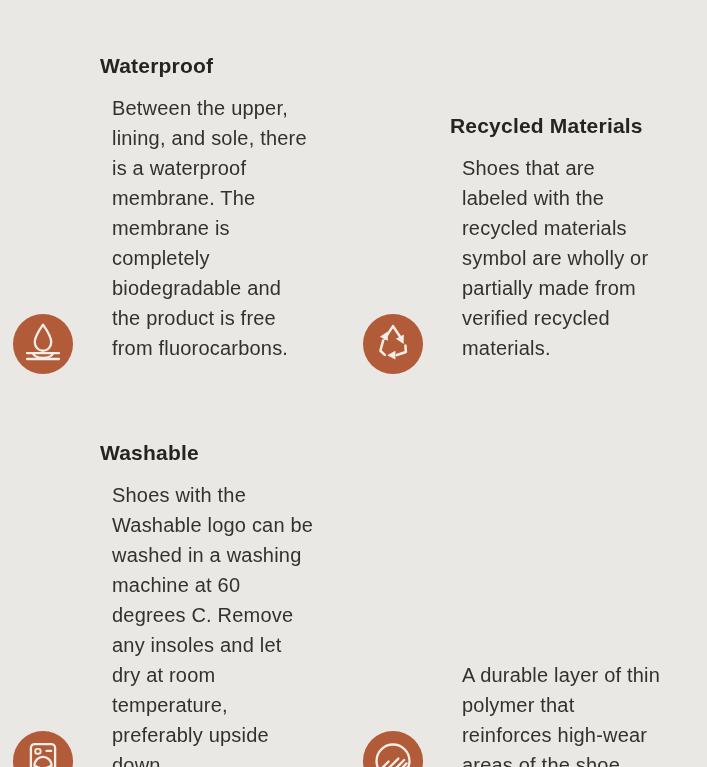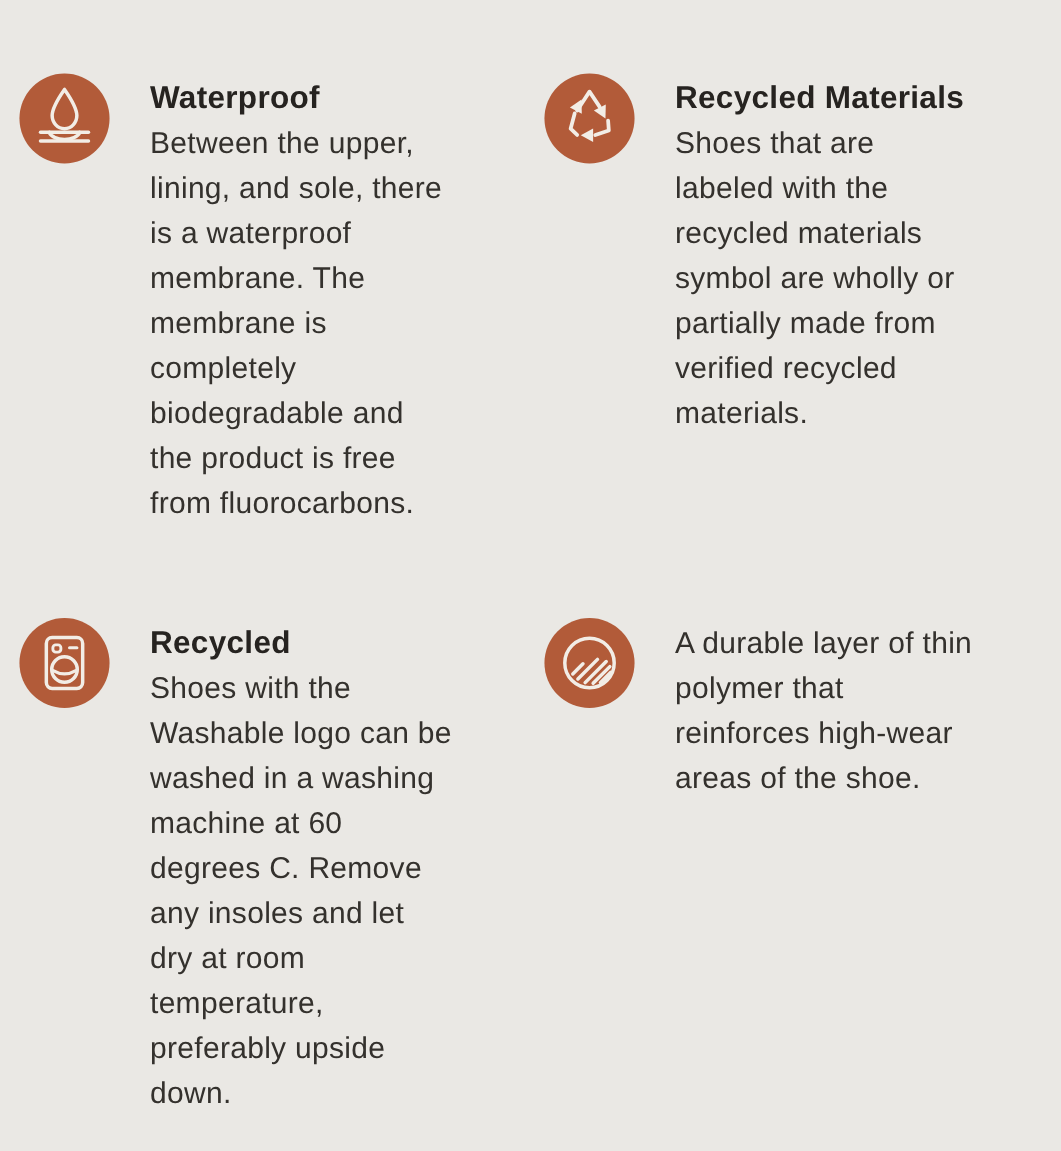--- a/index.html
+++ b/index.html
@@ -18,42 +18,42 @@
     overflow:hidden;
   }
   .features-grid{
     display:grid;
     grid-template-columns:350px 1fr;
     padding:48px 14px 0 12px;
     row-gap:60px;
   }
   .feature{
     display:flex;
-    align-items:flex-start;
+    align-items:flex-end;
   }
   .icon-circle{
     width:62px;height:62px;
     flex:none;
     margin-right:26px;
   }
   .icon-circle svg{display:block;width:62px;height:62px;}
   .feature-text{
     flex:1;min-width:0;
     padding-top:3px;
   }
   .feature-title{
     margin:0;
     font-size:21px;
     line-height:30px;
     font-weight:700;
     letter-spacing:.2px;
     color:var(--heading);
   }
   .feature-desc{
-    margin:0;
+    margin:12px;
     font-size:20px;
     line-height:30px;
     letter-spacing:.2px;
     color:var(--body-text);
     white-space:pre-line;
   }
   .glyph{
     fill:none;
     stroke:var(--icon-stroke);
     stroke-width:2.4;
@@ -123,21 +123,21 @@
       <svg viewBox="0 0 64 64" aria-hidden="true">
         <circle cx="32" cy="32" r="31" fill="var(--icon-bg)"></circle>
         <rect class="glyph" x="19.5" y="14.5" width="25" height="35" rx="4"></rect>
         <rect class="glyph" x="24" y="19.5" width="5.5" height="5" rx="2" style="stroke-width:2"></rect>
         <path class="glyph" style="stroke-width:2.2" d="M35.5 21.5 H40.5"></path>
         <circle class="glyph" cx="32" cy="36.5" r="8.8"></circle>
         <path class="glyph" style="stroke-width:2.2" d="M24.2 37.2 Q32 41.8 39.8 37.2"></path>
       </svg>
     </div>
     <div class="feature-text">
-      <h2 class="feature-title">Recycled</h2>
+      <h2 class="feature-title">Washable</h2>
       <p class="feature-desc">Shoes with the
 Washable logo can be
 washed in a washing
 machine at 60
 degrees C. Remove
 any insoles and let
 dry at room
 temperature,
 preferably upside
 down.</p>

